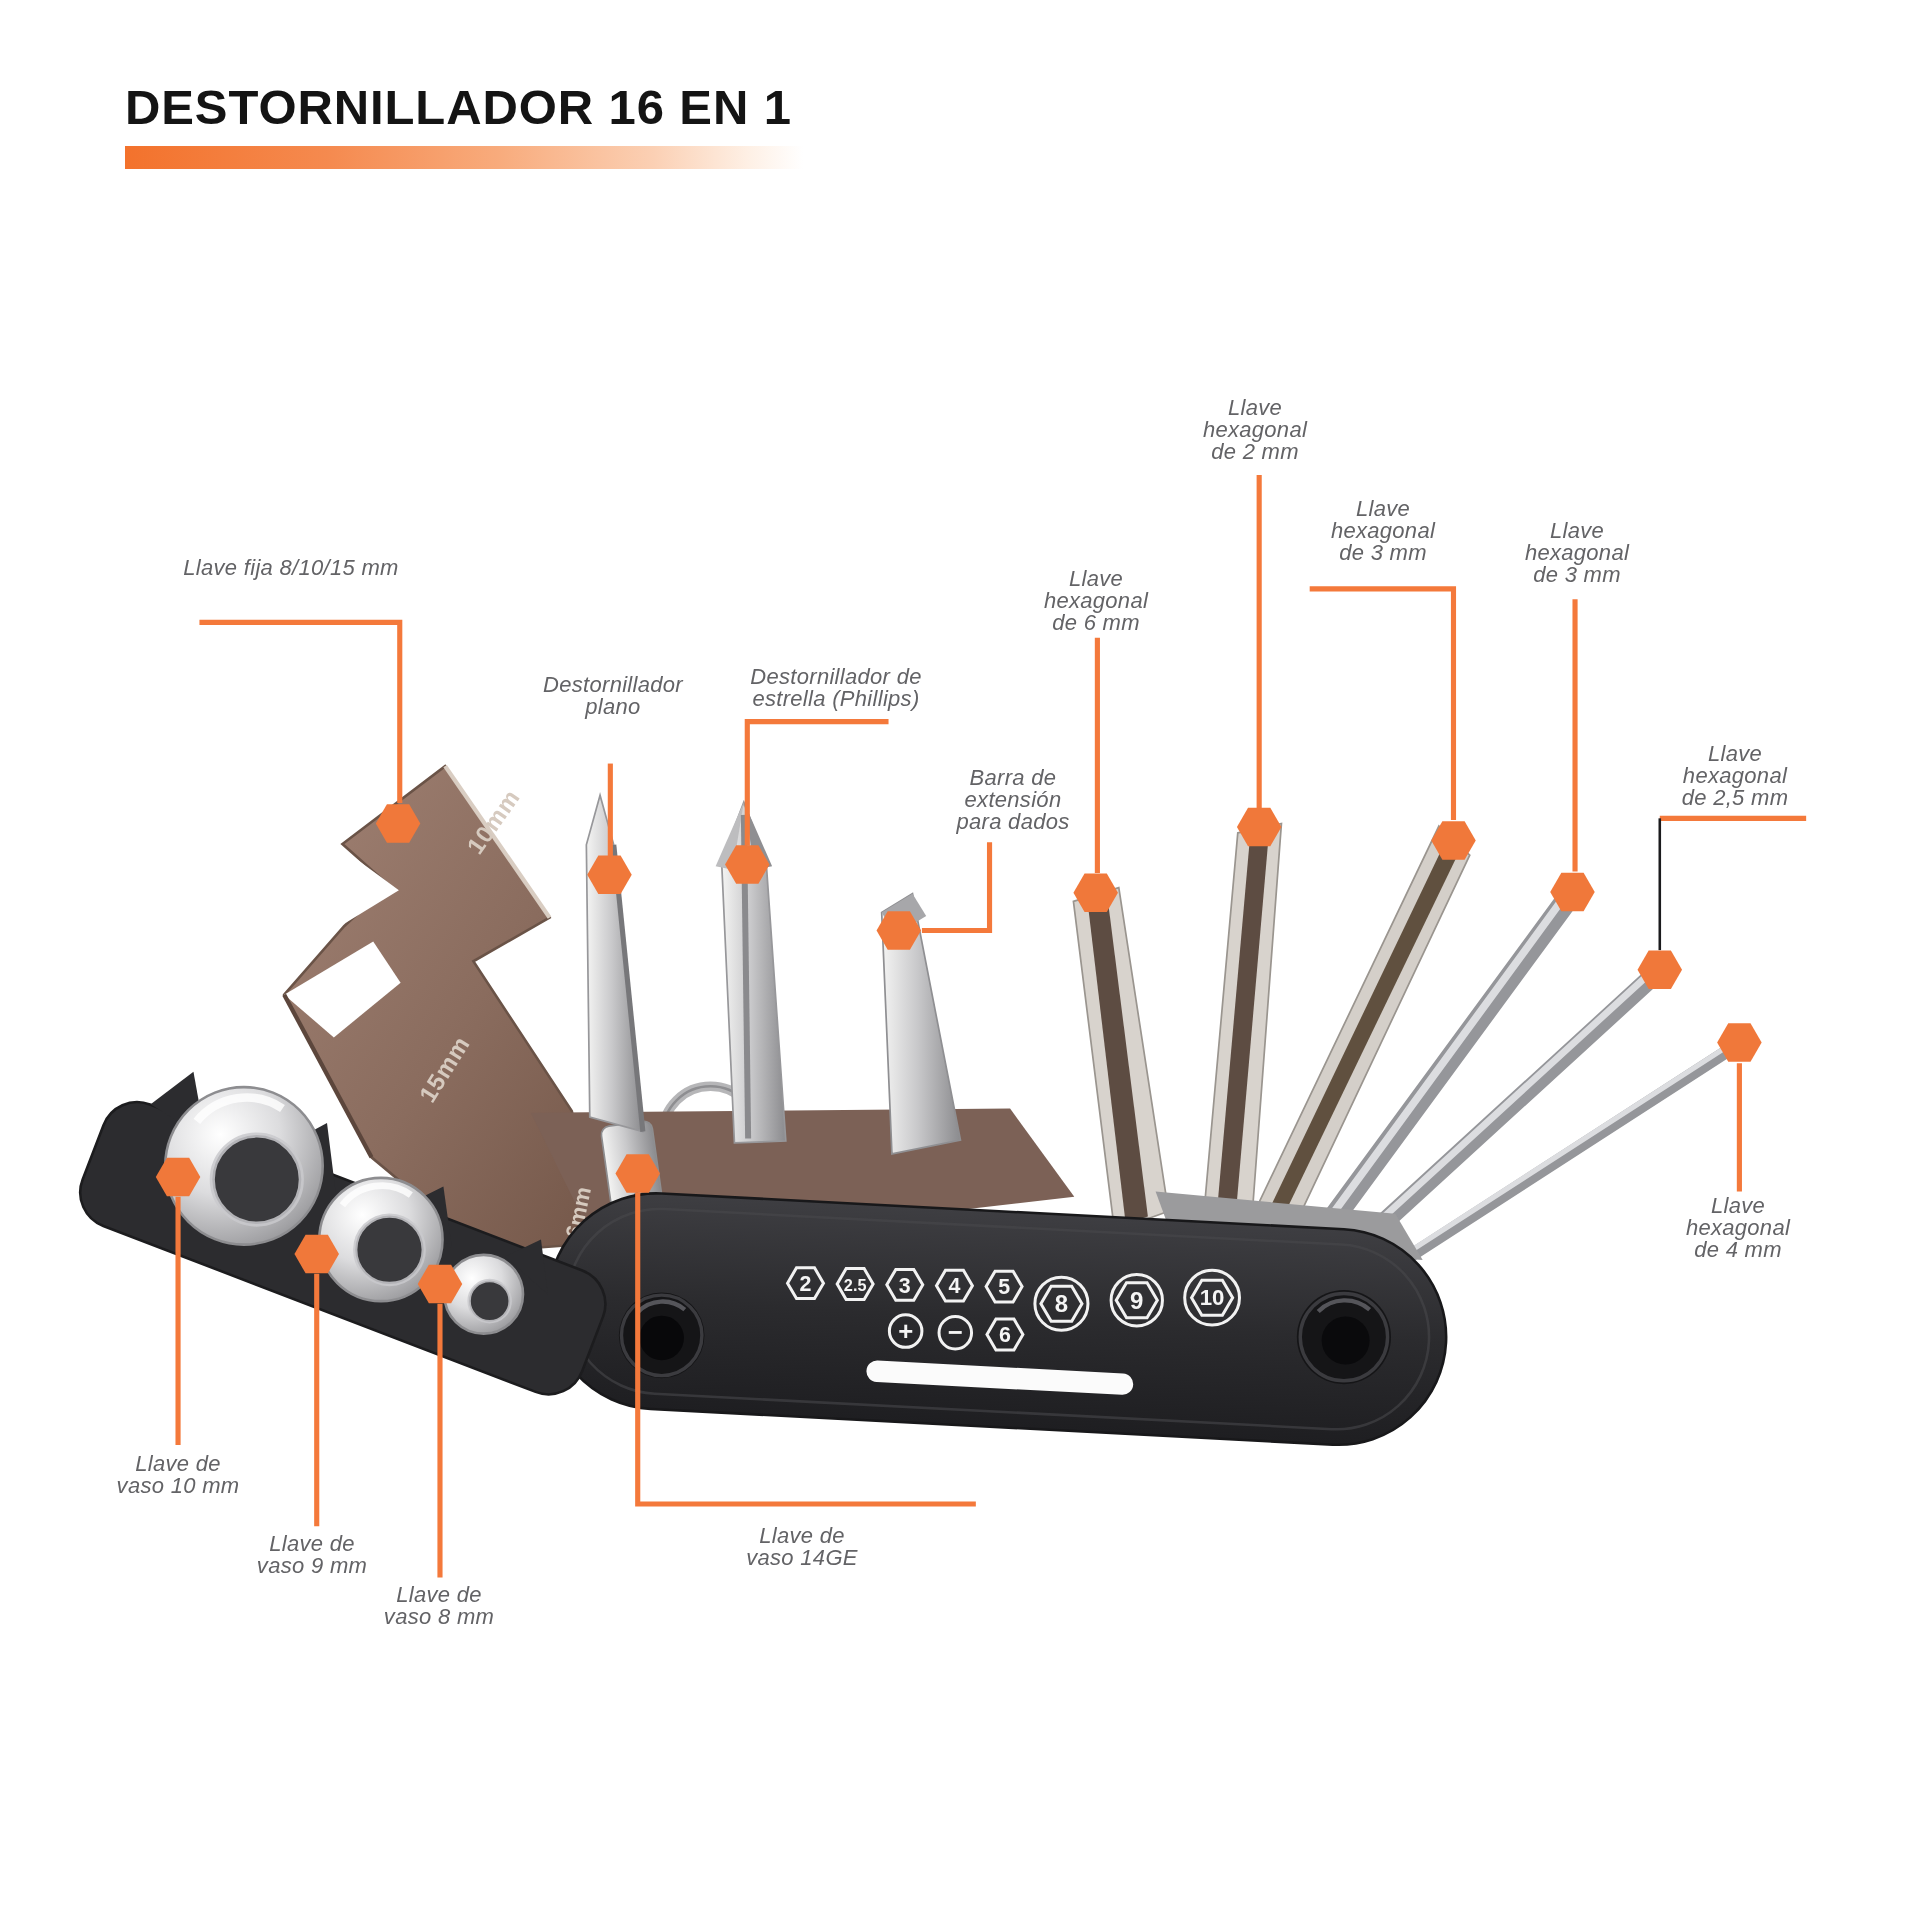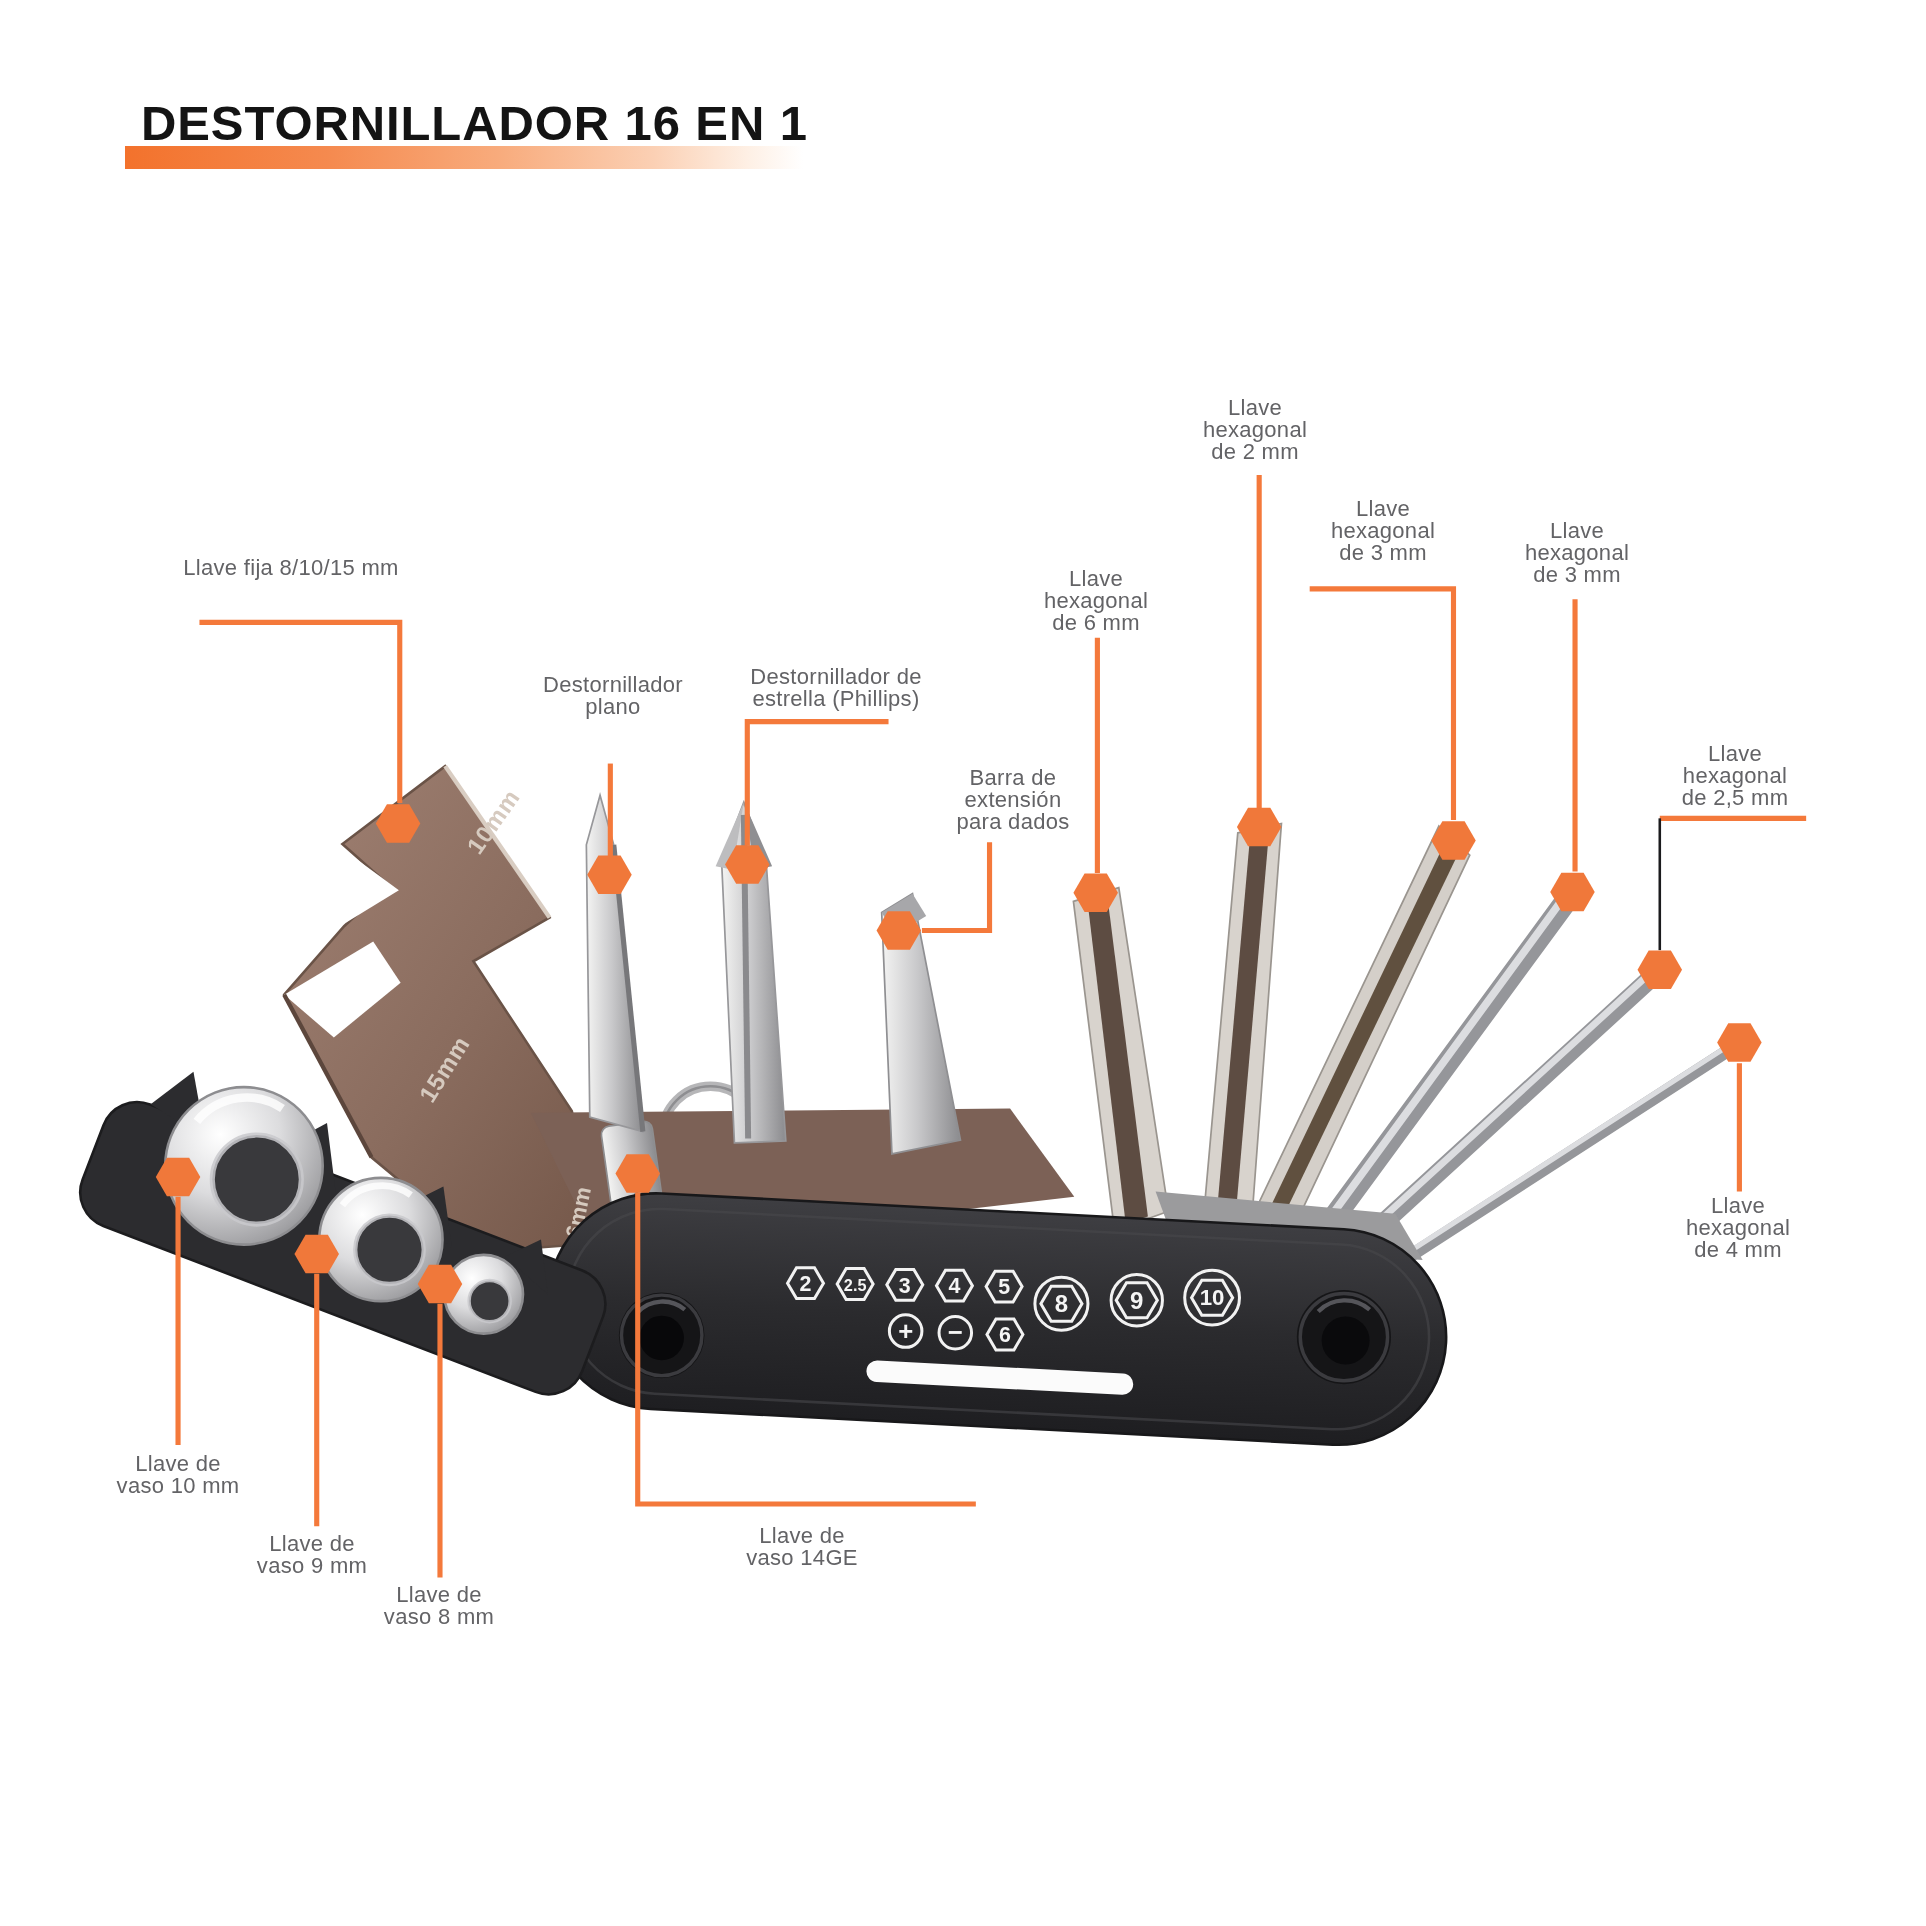--- a/index.html
+++ b/index.html
@@ -1,25 +1,25 @@
 <!DOCTYPE html>
 <html style="font-size:13.7px"><head>
 <meta charset="utf-8">
 <style>
   html,body{margin:0;padding:0;background:#ffffff;}
   body{width:1926px;height:1926px;overflow:hidden;}
   .canvas{position:relative;width:1926px;height:1926px;background:#ffffff;
           font-family:"Liberation Sans", sans-serif;}
-  .page-title{position:absolute;left:125px;top:79px;margin:16px;
+  .page-title{position:absolute;left:125px;top:79px;margin:0;
               font-size:49px;font-weight:800;letter-spacing:0.9px;color:#141414;white-space:nowrap;}
   .accent-bar{position:absolute;left:125px;top:146px;width:678px;height:23px;
               background:linear-gradient(90deg,#f3722c 0%,#f58a4f 30%,#f8ab7c 55%,#fbd0b4 78%,#fef0e5 92%,rgba(255,255,255,0) 100%);}
   .illustration{position:absolute;left:0;top:0;width:1926px;height:1926px;}
   .callout{position:absolute;transform:translateX(-50%);text-align:center;
-           color:#636366;font-size:22px;line-height:22px;letter-spacing:0.3px;white-space:nowrap;}
+           color:#636366;font-size:22px;line-height:22px;letter-spacing:0.3px;white-space:nowrap;font-style:italic;}
   .callout span{display:block;}
 </style>
 </head>
 <body>
 
 <div class="canvas">
 
   <h1 class="page-title">DESTORNILLADOR 16 EN 1</h1>
   <div class="accent-bar"></div>
 

